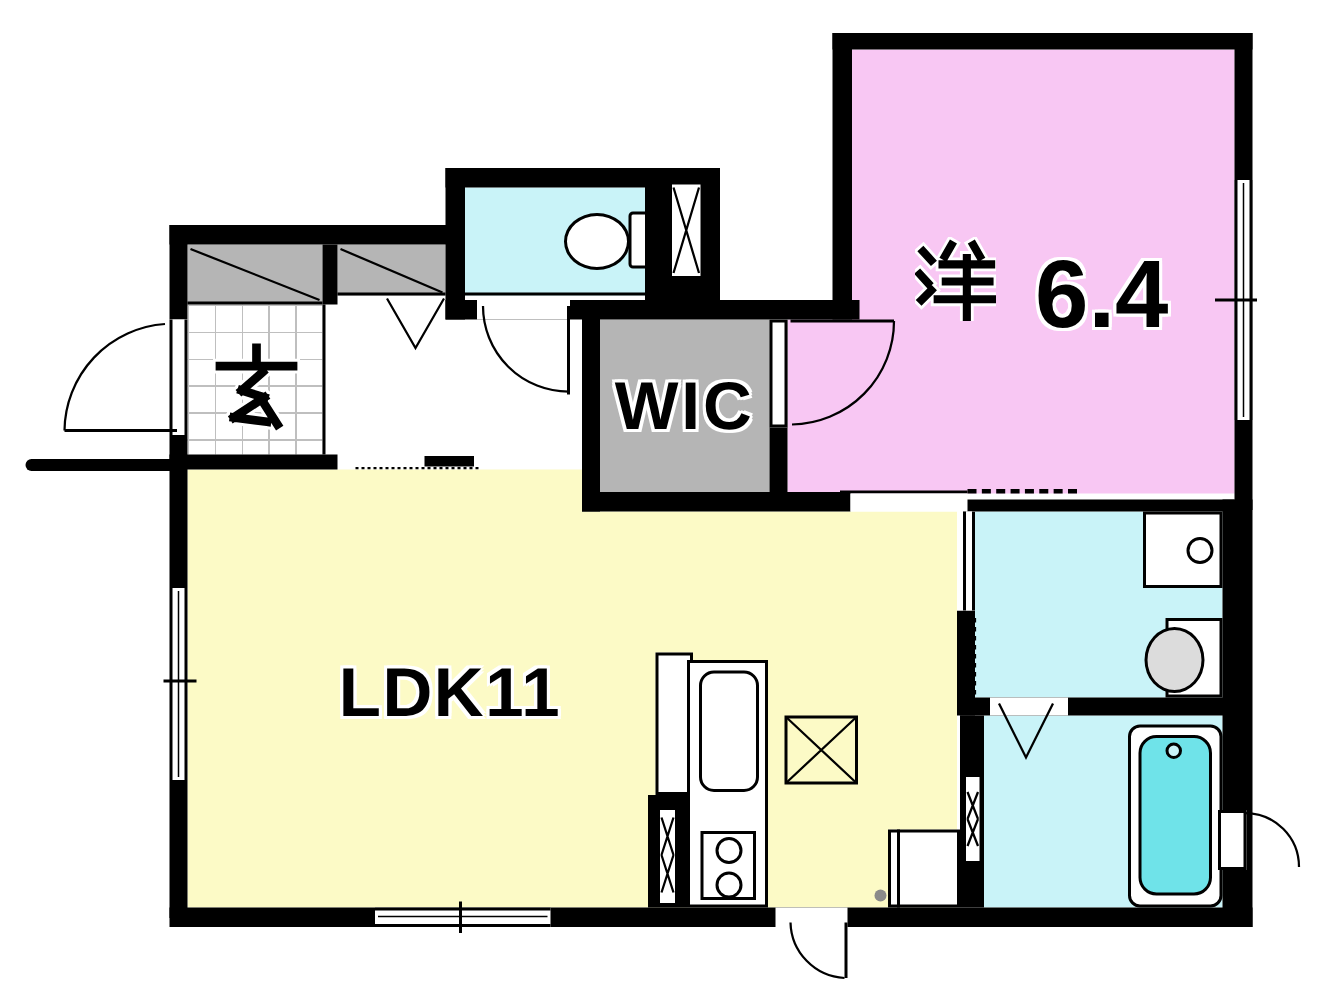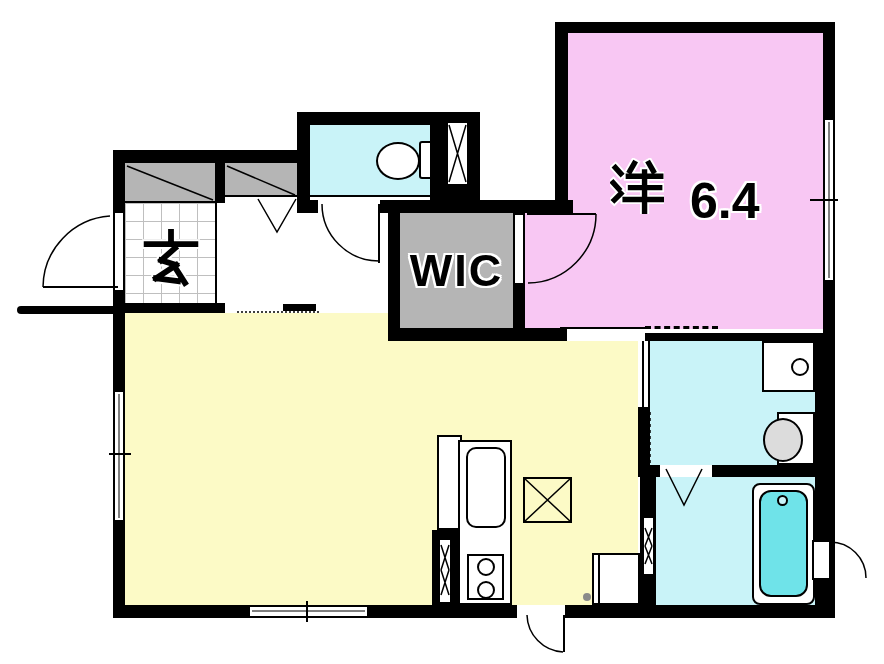--- a/index.html
+++ b/index.html
@@ -175,17 +175,18 @@
   <div class="abs" style="left:610px;top:156px;width:160px;height:58px;">
     <span class="sr">洋6.4</span>
     <svg class="abs" style="left:0;top:2px;" width="54" height="56" viewBox="0 0 100 100" fill="none" stroke-linecap="square">
       <g stroke="#fff" stroke-width="17">
         <path d="M10,16 L20,27 M6,44 L16,55 M8,76 L20,64 M45,8 L37,22 M72,8 L80,22 M34,32 H94 M38,53 H92 M28,75 H98 M64,24 V98"></path>
       </g>
       <g stroke="#000" stroke-width="10">
         <path d="M10,16 L20,27 M6,44 L16,55 M8,76 L20,64 M45,8 L37,22 M72,8 L80,22 M34,32 H94 M38,53 H92 M28,75 H98 M64,24 V98"></path>
       </g>
     </svg>
-    <span class="abs lbl halo" style="left:56px;top:20px;font-size:50px;padding-left:24px;">6.4</span>
+    <span class="abs lbl halo" style="left:56px;top:8px;font-size:64px;padding-left:24px;">6.4</span>
   </div>
 
+  <div class="abs lbl halo" style="left:150px;top:438px;width:300px;font-size:46px;letter-spacing:1px;">LDK11</div>
 
 </div>
 
 </body></html>

